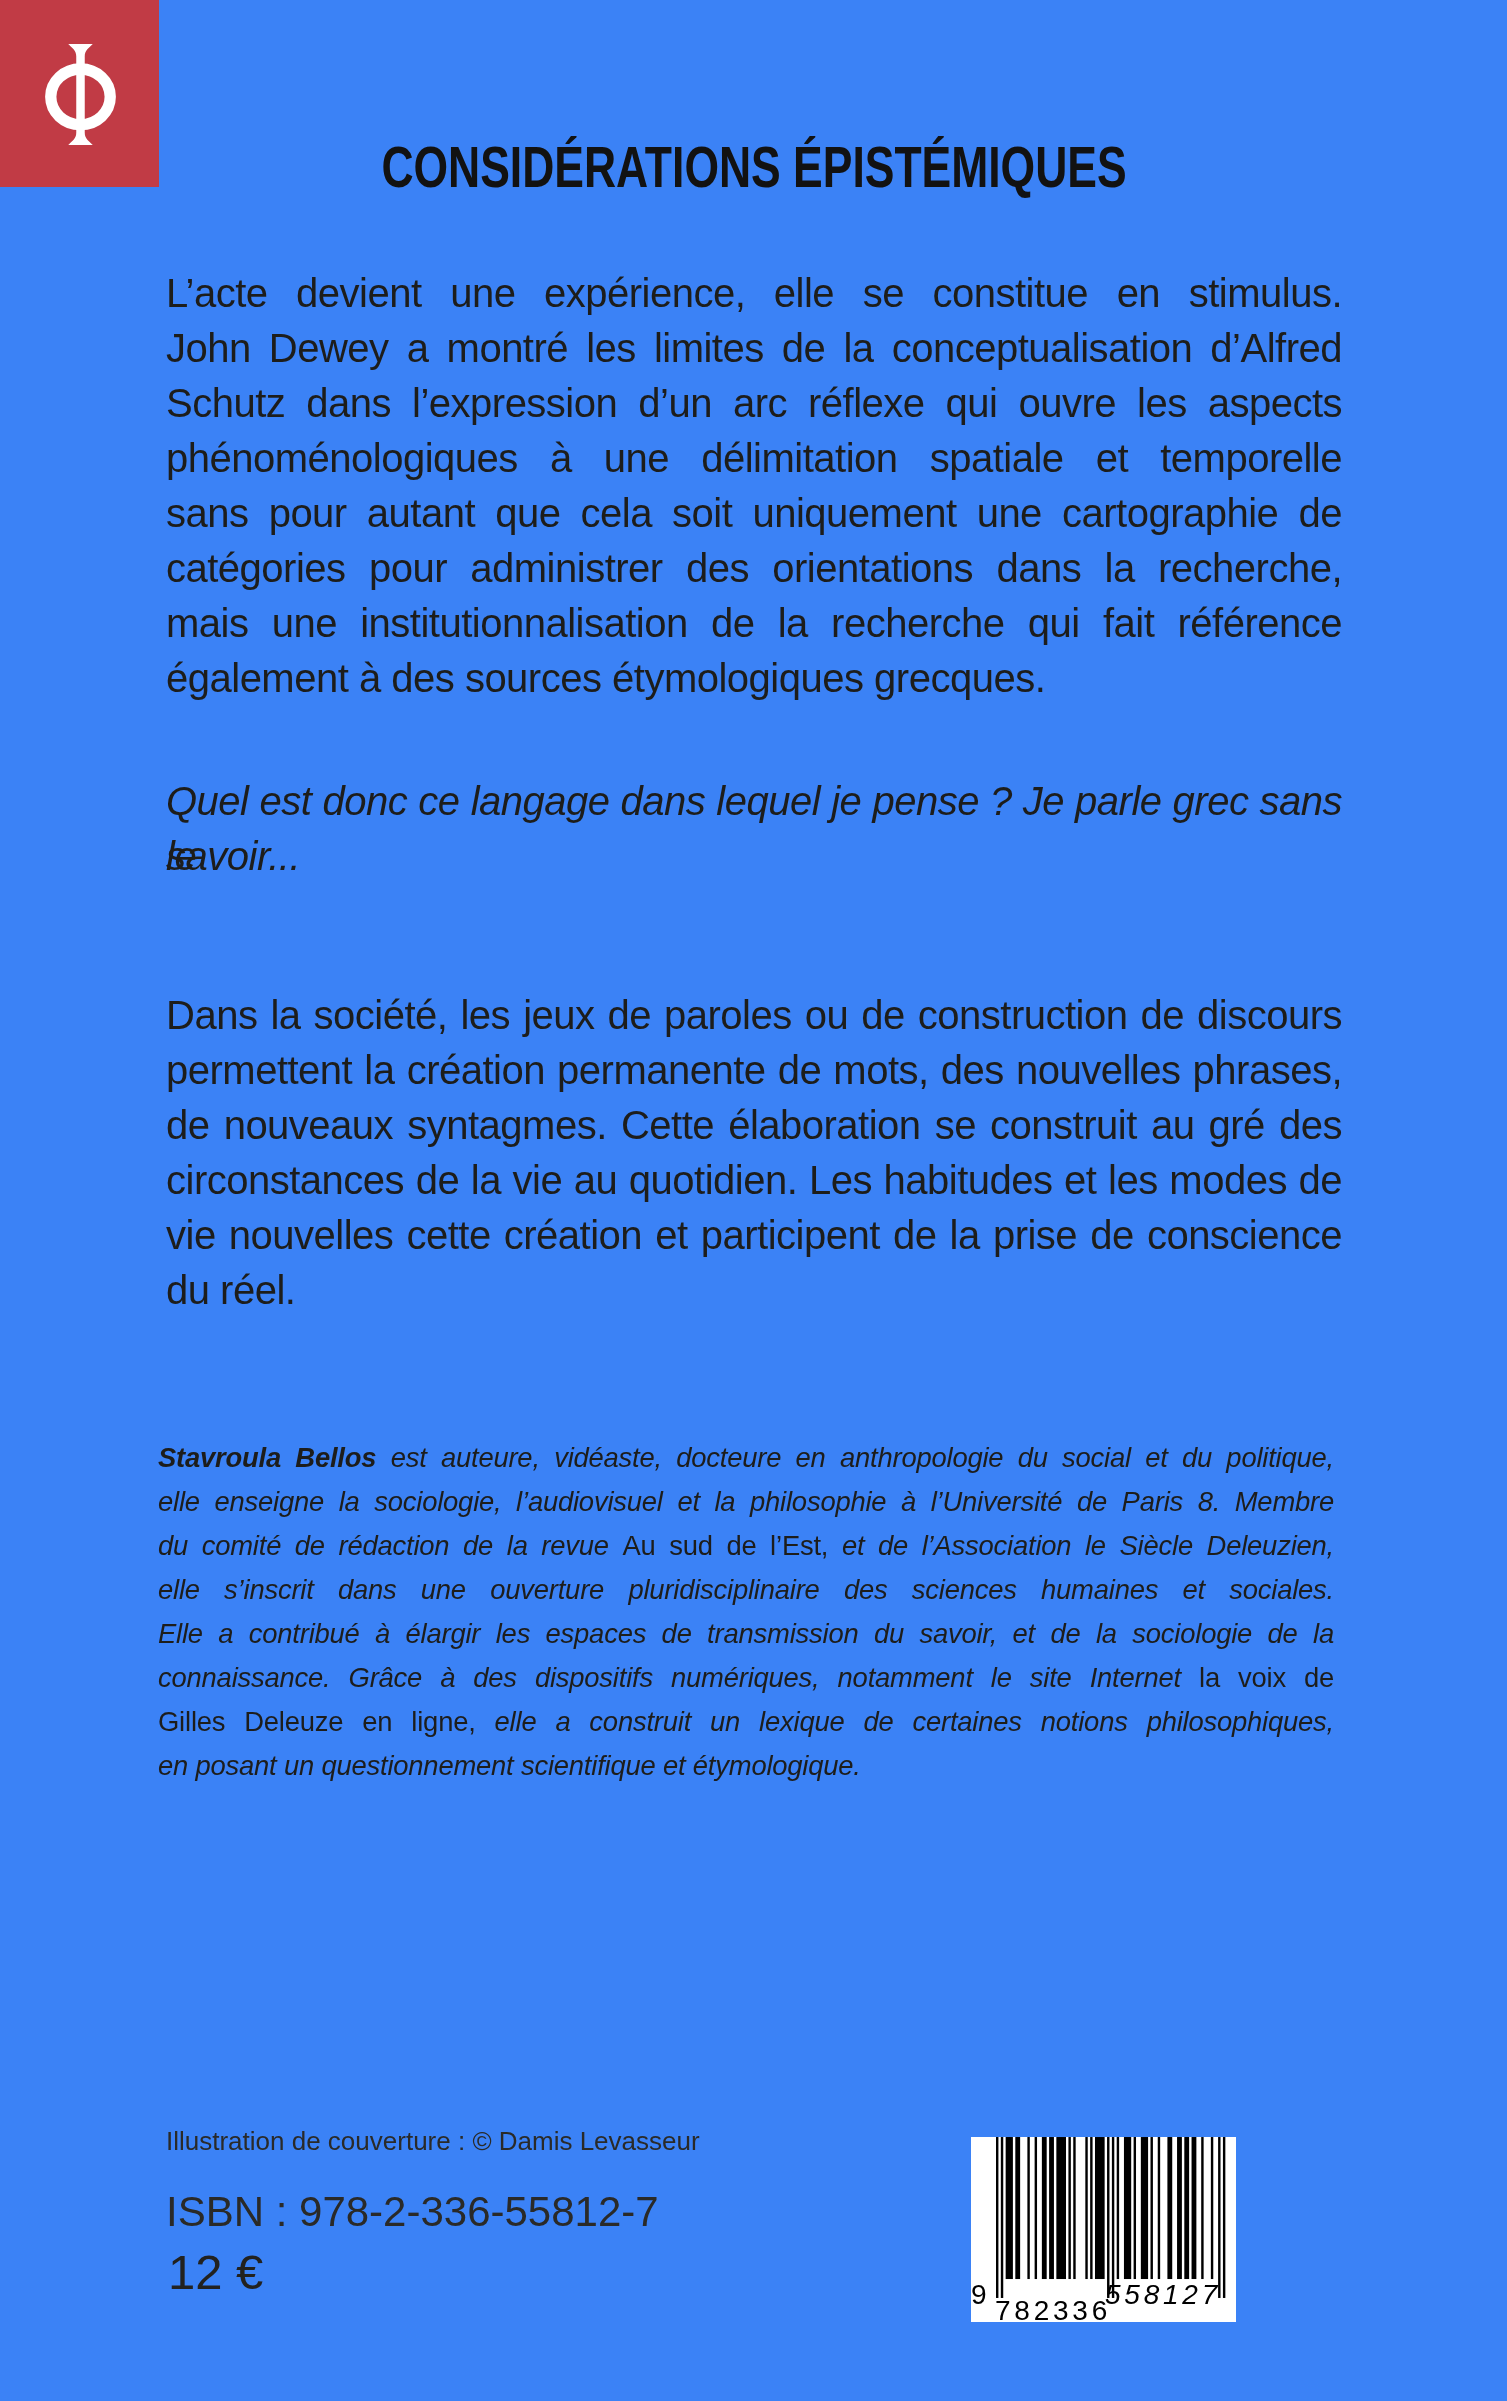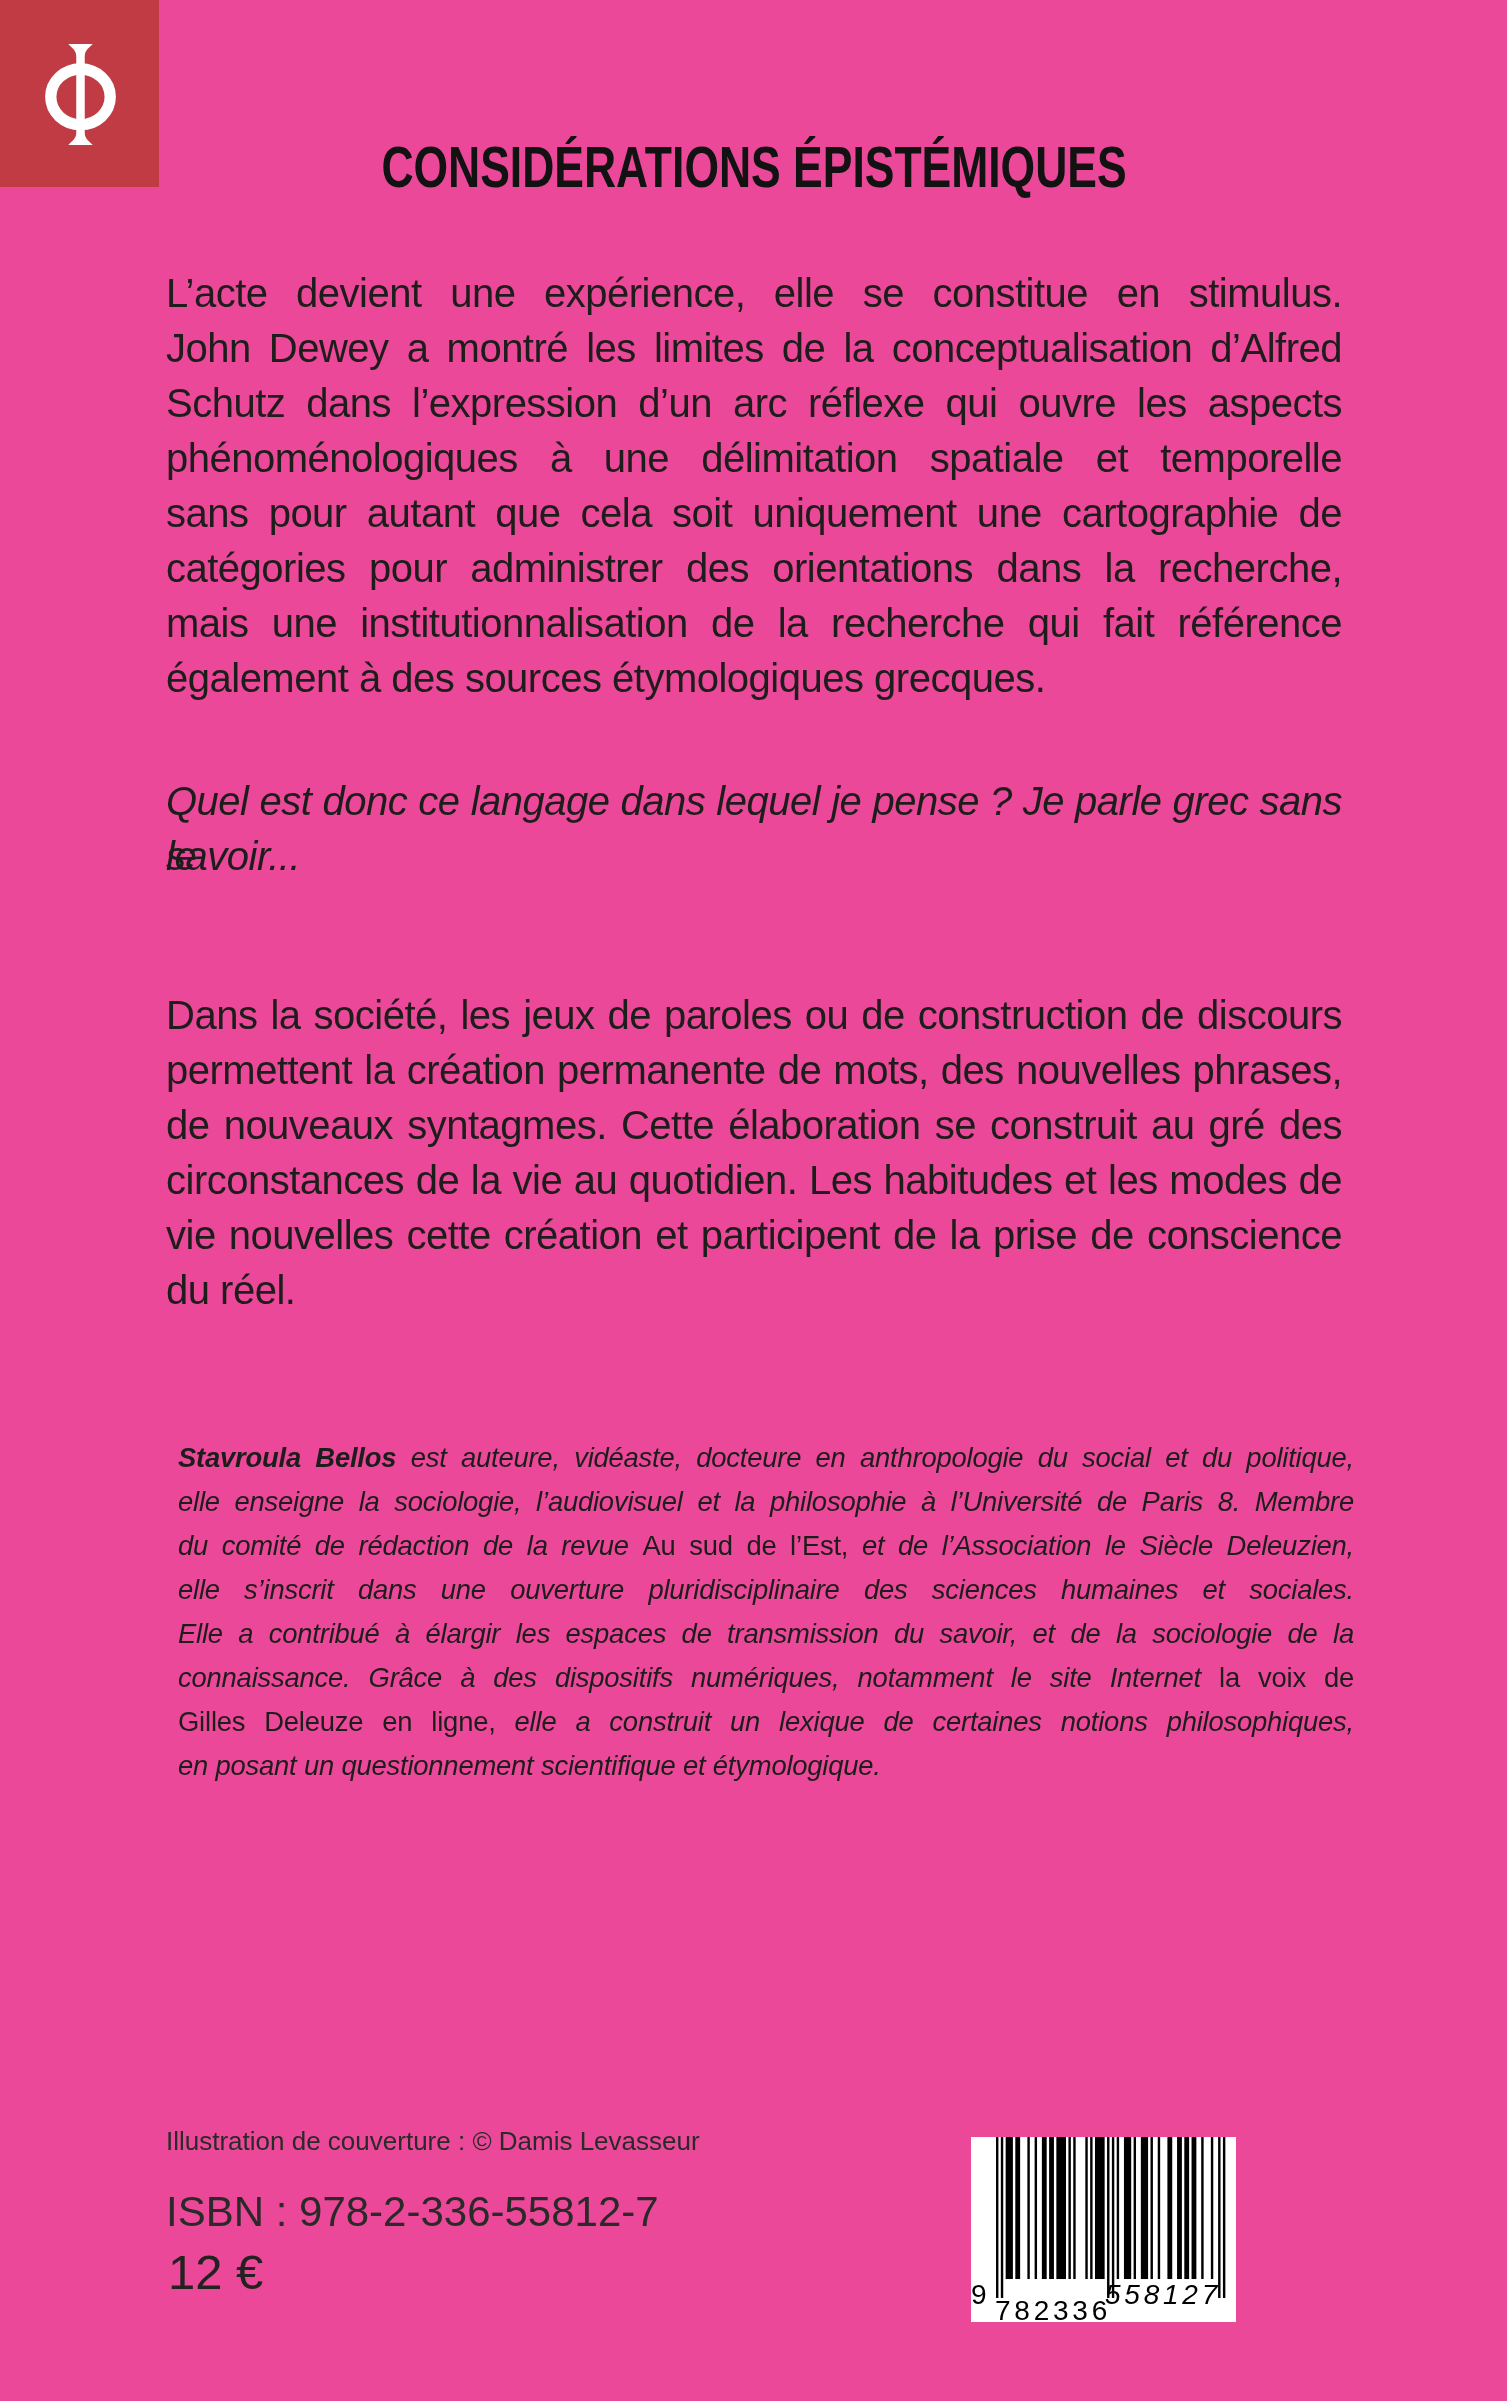--- a/index.html
+++ b/index.html
@@ -1,19 +1,19 @@
 <!DOCTYPE html>
 <html style="font-size:15px"><head>
 <meta charset="utf-8">
 <style>
   html,body{margin:0;padding:0;background:#e8e8e8;}
   .page{
     position:relative;
     width:1508px;height:2402px;
-    background:#ec4899;
+    background:#3b82f6;
     font-family:"Liberation Sans","DejaVu Sans",sans-serif;
     color:#1d1d1b;
     overflow:hidden;
   }
   
   .logo{
     position:absolute;left:0;top:0;width:159px;height:187px;
   }
   .logo svg{position:absolute;left:44px;top:44px;}
   
@@ -32,21 +32,21 @@
     height:55px;line-height:55px;
     font-size:40px;letter-spacing:-0.5px;
     white-space:normal;overflow:visible;
   }
   .para .line.last{text-align-last:left;}
   .p1{top:266px;}
   .quote{top:774px;}
   .quote .line{font-style:italic;}
   .p2{top:988px;}
   
-  .bio{position:absolute;left:178px;top:1436px;width:1176px;}
+  .bio{position:absolute;left:158px;top:1436px;width:1176px;}
   .bio .line{
     text-align:justify;text-align-last:justify;
     height:44px;line-height:44px;
     font-size:27.4px;letter-spacing:-0.2px;
   }
   .bio .line.last{text-align-last:left;}
   .bio .s-bi{font-style:italic;font-weight:700;}
   .bio .s-i{font-style:italic;}
   .bio .s-r{font-style:normal;}
   

